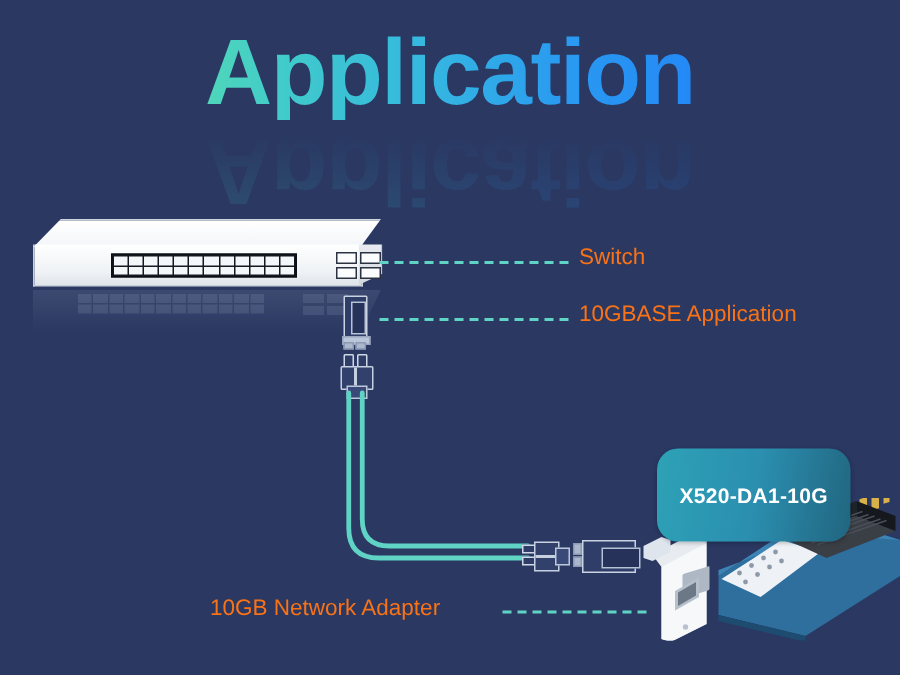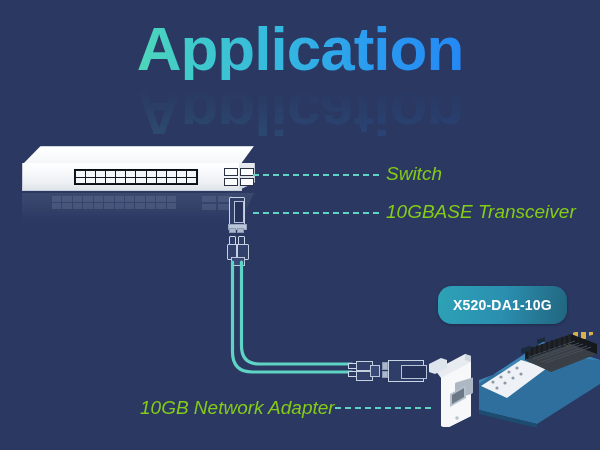--- a/index.html
+++ b/index.html
@@ -26,21 +26,21 @@
   }
   .title-reflect .title{
     transform:scaleY(-1);
     opacity:.16;
     -webkit-mask-image:linear-gradient(to top, rgba(0,0,0,0) 10%, rgba(0,0,0,.85) 95%);
     mask-image:linear-gradient(to top, rgba(0,0,0,0) 10%, rgba(0,0,0,.85) 95%);
   }
 
   
   .lbl{
-    position:absolute;color:#84cc16;font-size:19px;white-space:nowrap;font-style:italic;
+    position:absolute;color:#f97316;font-size:15px;white-space:nowrap;
   }
   .lbl-switch{left:386px;top:163px;}
   .lbl-trans{left:386px;top:201px;}
   .lbl-adapter{left:140px;top:397px;}
 
   
   .dash{
     position:absolute;height:0;border-top:2px dashed #5fd3c4;
   }
   .dash-switch{left:253px;top:174px;width:126px;}
@@ -151,22 +151,22 @@
   .xcvr-h .bdy{
     position:absolute;left:6px;top:0;width:34px;height:20px;
     border:1.5px solid #c9d3e2;background:#2f3d69;
   }
   .xcvr-h .win{position:absolute;left:12px;top:4px;width:24px;height:12px;border:1px solid #b6c2d6;background:#26325a;}
   .xcvr-h .tabs{position:absolute;left:0;top:2px;width:6px;height:16px;display:flex;flex-direction:column;gap:1px;}
   .xcvr-h .tabs i{flex:1;background:#aab7cd;border:1px solid #8b99b2;}
 
   
   .badge{
-    position:absolute;left:438px;top:286px;
-    padding:11px 15px;border-radius:14px;
+    position:absolute;left:438px;top:299px;
+    padding:23px 15px;border-radius:14px;
     background:linear-gradient(100deg,#2da2b6 0%,#2b8fb0 50%,#21657f 100%);
     color:#ffffff;font-size:14px;font-weight:bold;letter-spacing:.2px;
     box-shadow:0 1px 3px rgba(0,0,0,.25);
   }
 
   
   .nic{position:absolute;left:425px;top:332px;width:175px;height:95px;}
   .nic svg{display:block;}
 </style>
 </head>
@@ -363,18 +363,18 @@
 
       <circle cx="32" cy="86" r="1.8" fill="#b9c2cc"></circle>
     </svg>
   </div>
 
   <div class="dash dash-switch"></div>
   <div class="dash dash-trans"></div>
   <div class="dash dash-adapter"></div>
 
   <div class="lbl lbl-switch">Switch</div>
-  <div class="lbl lbl-trans">10GBASE Transceiver</div>
+  <div class="lbl lbl-trans">10GBASE Application</div>
   <div class="lbl lbl-adapter">10GB Network Adapter</div>
 
   <div class="badge">X520-DA1-10G</div>
 
 </div>
 
 </body></html>

